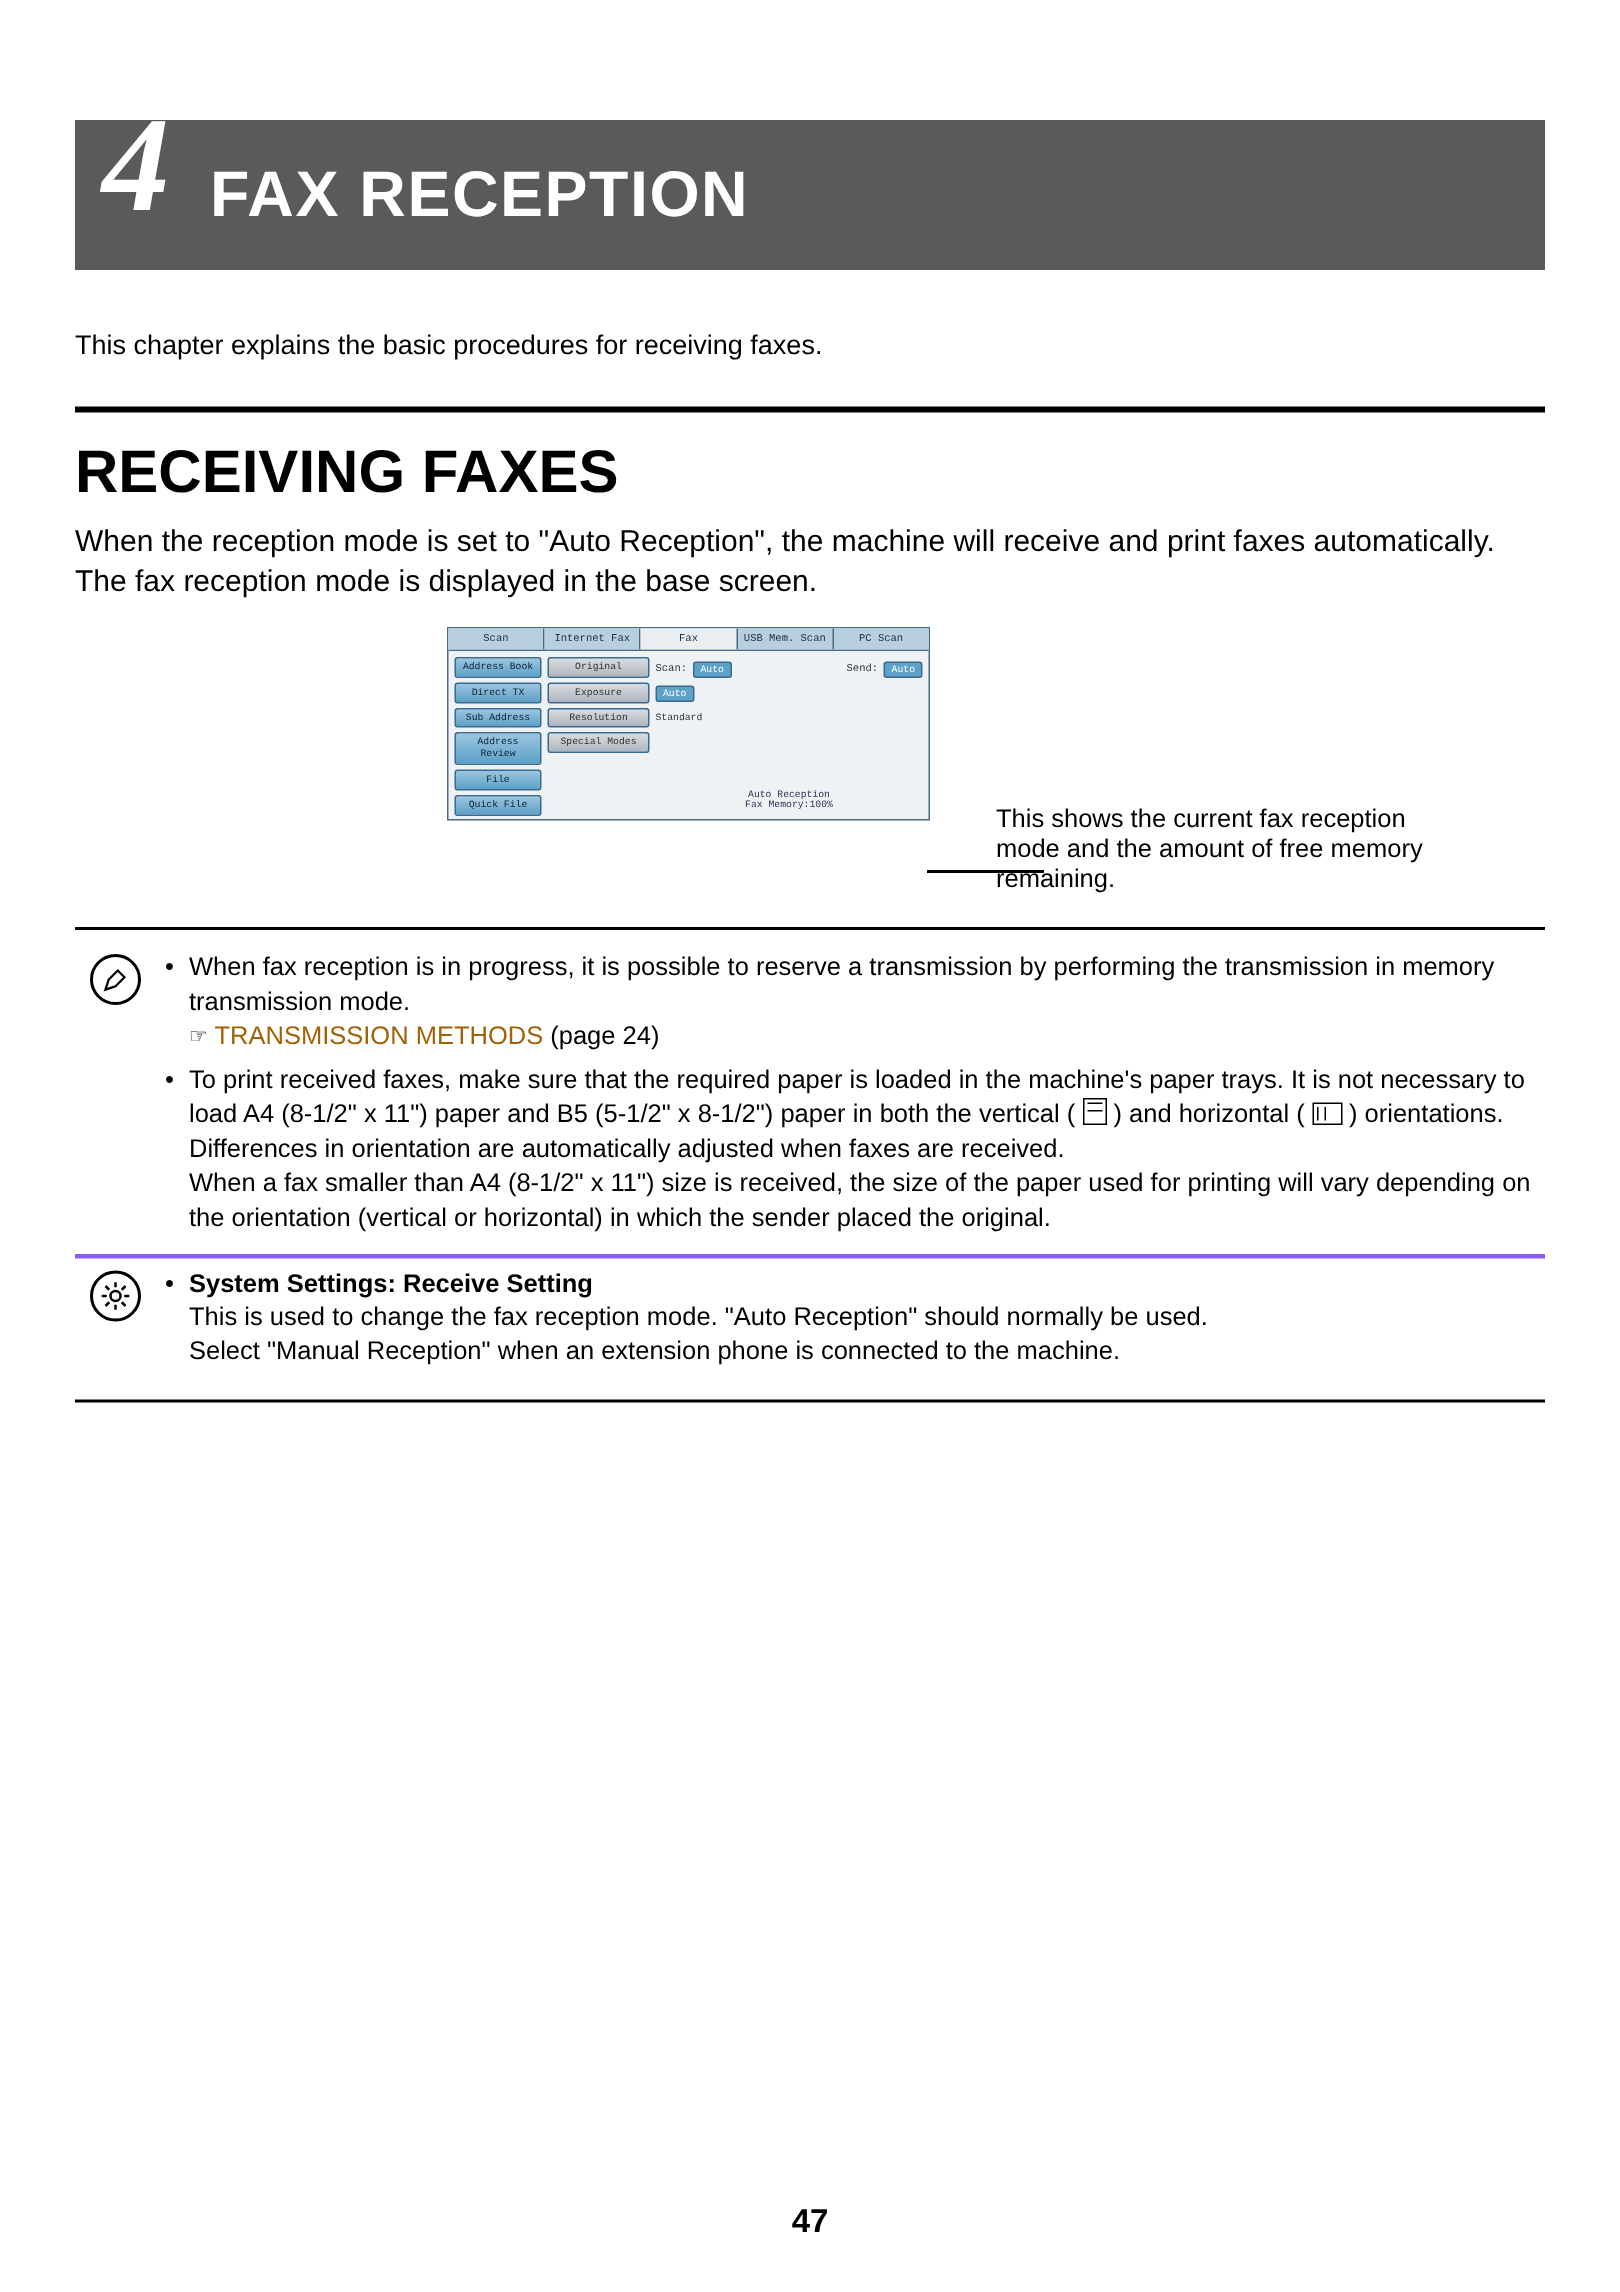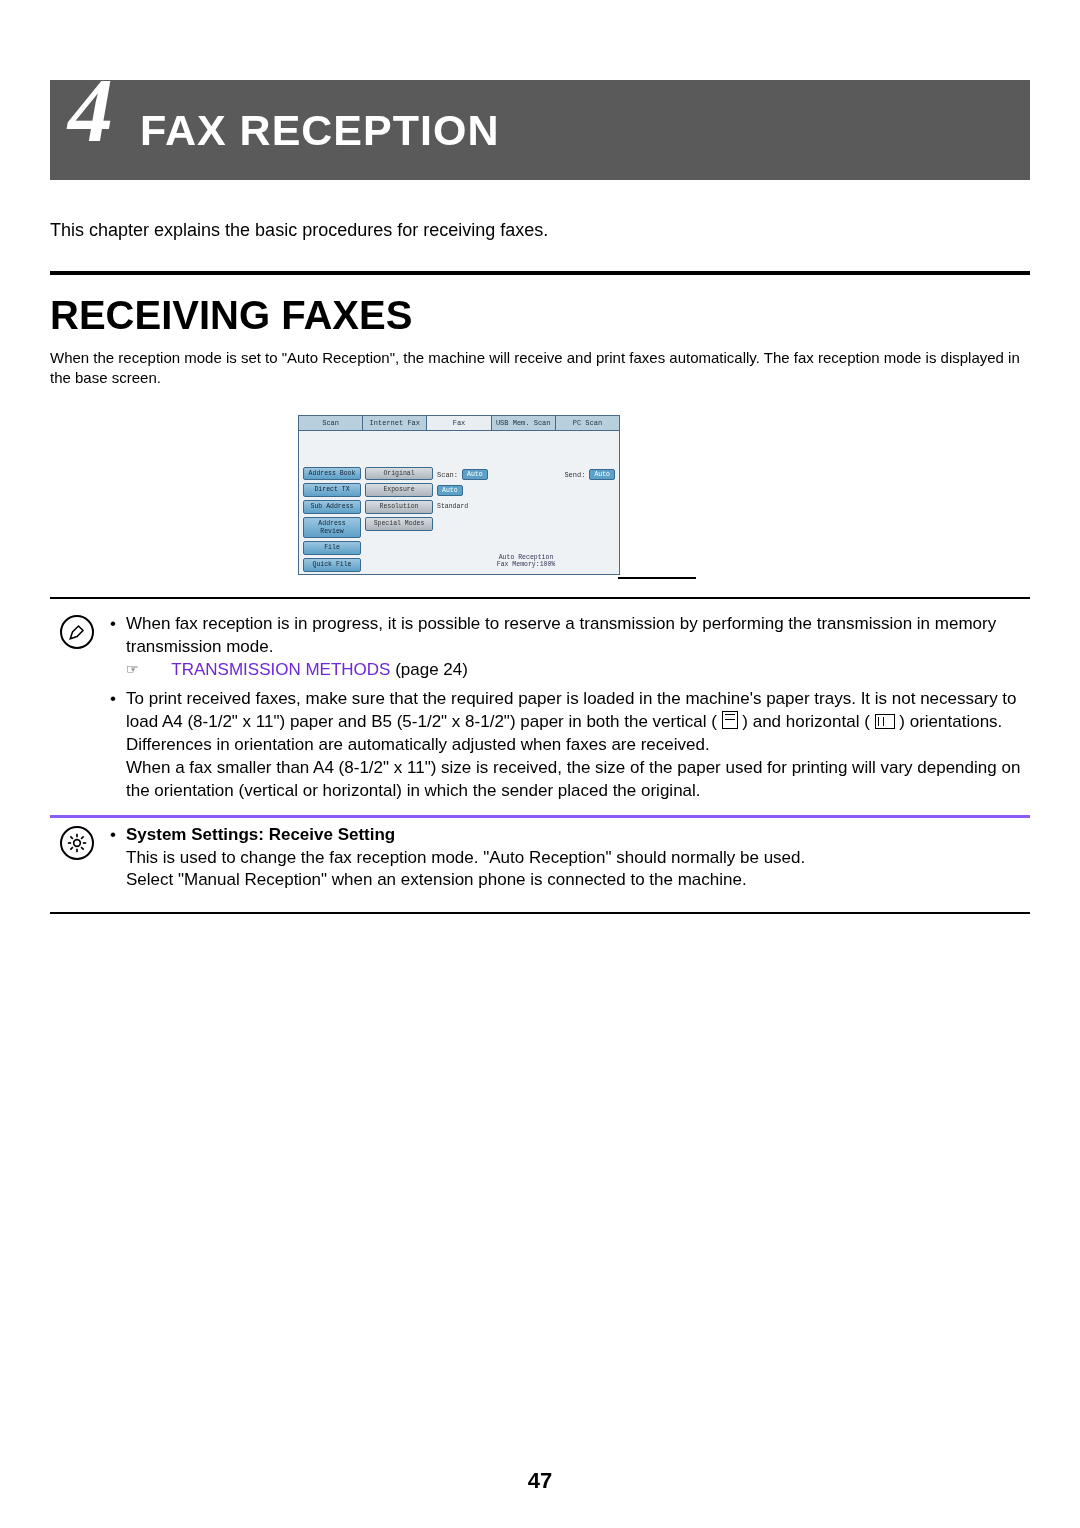--- a/index.html
+++ b/index.html
@@ -51,23 +51,23 @@
     border: 0;
     border-top: 4px solid #000;
     margin: 10px 0 10px 0;
   }
   h1.section {
     font-size: 40px;
     font-weight: bold;
     margin: 18px 0 10px 0;
   }
   .para {
-    font-size: 15px;
+    font-size: 20px;
     line-height: 1.35;
-    margin: 4px 0 26px 0;
+    margin: 4px 0 16px 0;
   }
   
   .screen-row {
     display: flex;
     align-items: flex-start;
     margin: 8px 0 22px 0;
   }
   .screen {
     width: 320px;
     border: 1px solid #4a6a8a;
@@ -89,21 +89,20 @@
     border-right: 1px solid #4a6a8a;
     background: #b8d0de;
     color: #234;
   }
   .tab:last-child { border-right: none; }
   .tab.active { background: #e8eef2; }
   .screen-body {
     display: flex;
     padding: 4px 4px 2px 4px;
     gap: 4px;
-    margin-top: 32px;
   }
   .left-col {
     display: flex;
     flex-direction: column;
     gap: 3px;
     width: 58px;
   }
   .mid-col {
     display: flex;
     flex-direction: column;
@@ -210,21 +209,21 @@
   .note-body li {
     position: relative;
     padding-left: 10px;
     margin-bottom: 6px;
   }
   .note-body li::before {
     content: "•";
     position: absolute;
     left: -6px;
   }
-  .link-blue { color: #6d28d9; margin-left: 28px; }
+  .link-blue { color: #a16207; }
   .inline-icon {
     display: inline-block;
     width: 14px;
     height: 16px;
     border: 1.5px solid #000;
     vertical-align: -2px;
     position: relative;
   }
   .inline-icon.portrait::after {
     content: "";
@@ -320,20 +319,21 @@
           <div class="status-block">
             <div style="position:relative;">Auto Reception</div>
             <div>Fax Memory:100%</div>
           </div>
         </div>
       </div>
     </div>
 
     <div class="callout-line" style="left:568px; top:162px; width:78px; height:2px;"></div>
 
+    <div class="callout-text">This shows the current fax reception mode and the amount of free memory remaining.</div>
   </div>
 
   <div class="note-box">
 
     <div class="note-row">
       <div class="icon-cell">
         <div class="icon-circle">
           <svg width="18" height="18" viewBox="0 0 24 24">
             <path d="M3 21 L6 12 L14 4 L20 10 L12 18 Z" fill="none" stroke="#000" stroke-width="2"></path>
           </svg>

